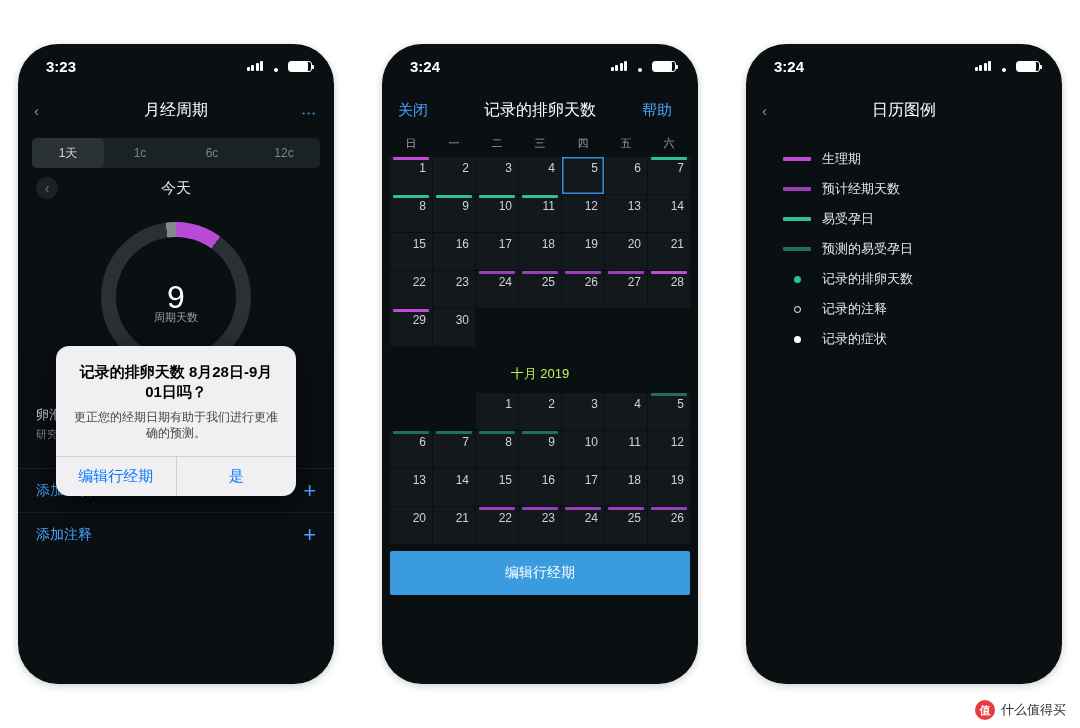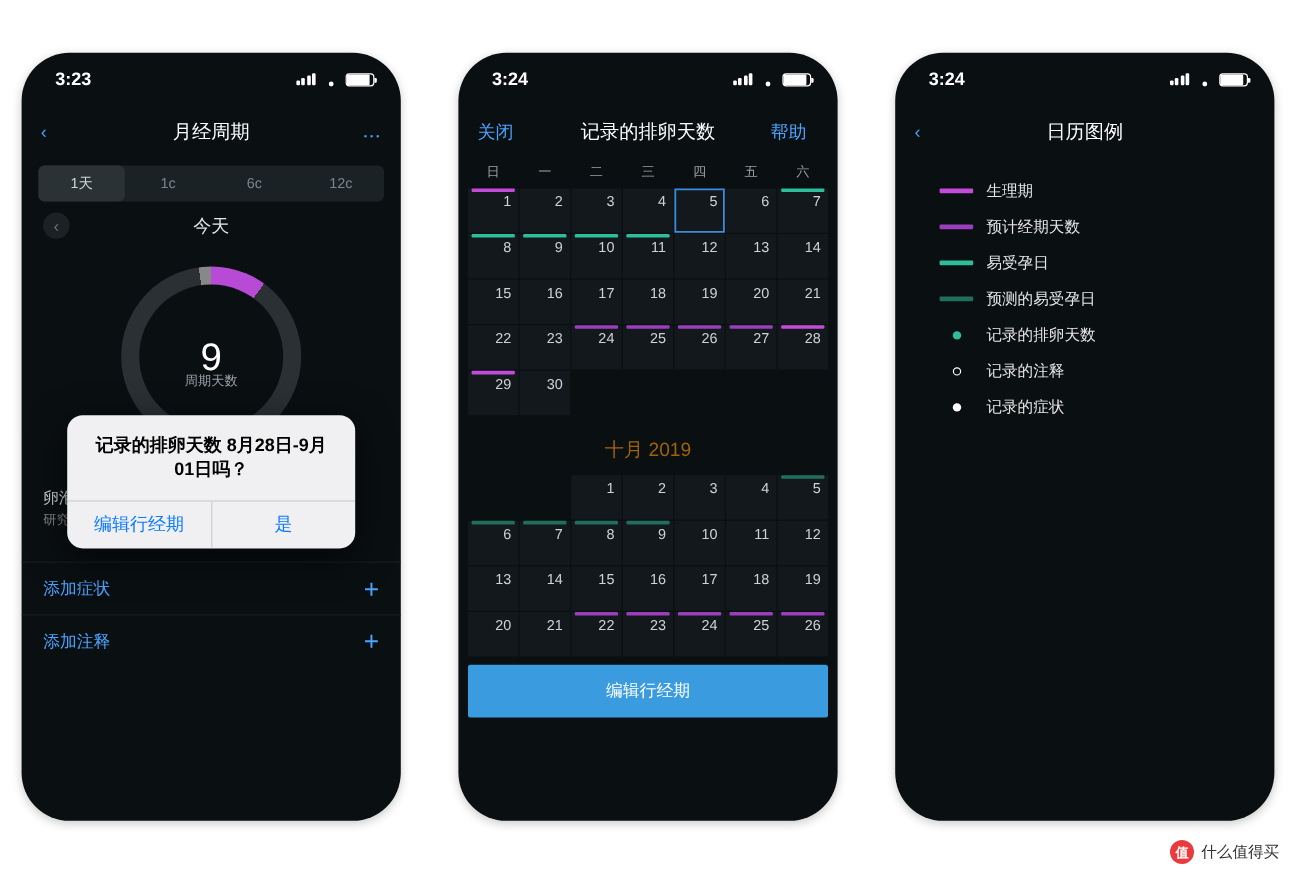--- a/index.html
+++ b/index.html
@@ -125,21 +125,21 @@
     display:flex; justify-content:flex-end; align-items:flex-start;
     padding: 4px 6px 0 0; font-size:12px; color:#cfd3d6;
   }
   .cell.blank { background:transparent; }
   .cell .bar { position:absolute; left:3px; right:3px; top:0; height:3px; border-radius:1px; }
   .bar.magenta { background:#c44bd9; }
   .bar.mag2 { background:#9b3ebb; }
   .bar.teal { background:#2dbf9c; }
   .bar.teal2 { background:#1f6f5c; }
   .cell.sel { box-shadow: inset 0 0 0 1.5px #3a8dde; }
-  .month-lbl { text-align:center; font-size:16px; color:#a16207; padding:18px 0 10px; }
+  .month-lbl { text-align:center; font-size:13px; color:#bef264; padding:18px 0 10px; }
   .action-bar {
     margin: 6px 8px 0; height:44px; background:#3a9bdf;
     display:flex; align-items:center; justify-content:center;
     color:#fff; font-size:14px; border-radius:2px;
   }
 
   
   .legend { padding: 12px 36px; }
   .lg-row { display:flex; align-items:center; height:30px; font-size:13px; color:#e5e5e5; }
   .lg-swatch { width:30px; display:flex; justify-content:center; align-items:center; margin-right:10px; }
@@ -204,20 +204,21 @@
     <span class="plus">+</span>
   </div>
   <div class="list-item">
     <span>添加注释</span>
     <span class="plus">+</span>
   </div>
 
   <div class="popup">
     <div class="msg">
       <div class="ptitle">记录的排卵天数 8月28日-9月01日吗？</div>
+      <div class="psub">更正您的经期日期有助于我们进行更准确的预测。</div>
     </div>
     <div class="btns">
       <button>编辑行经期</button>
       <button>是</button>
     </div>
   </div>
 </div>
 
 <div class="phone">
   <div class="status">

